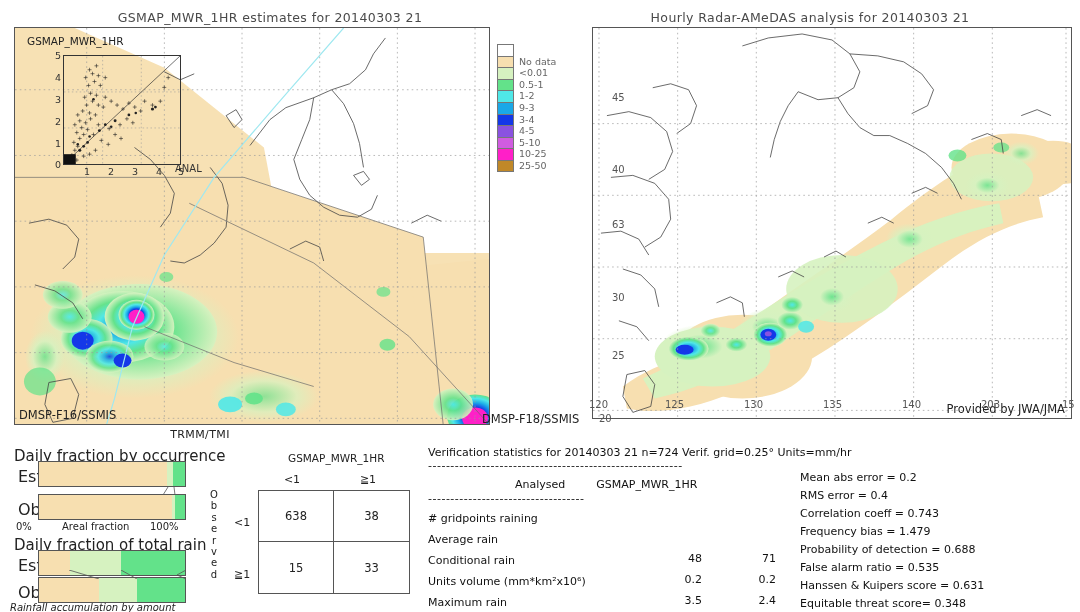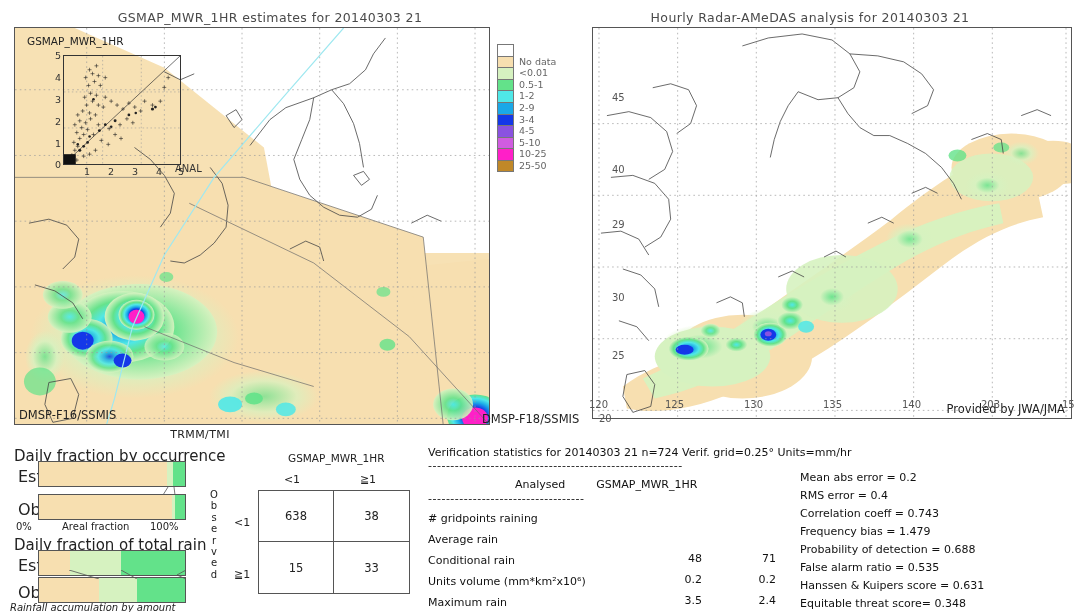--- a/index.html
+++ b/index.html
@@ -433,21 +433,21 @@
             <path d="M0,384 L480,384"></path>
         </g>
       </g>
     </svg>
 
     <div class="corner" style="right:6px; bottom:2px; font-size:11.5px;">Provided by JWA/JMA</div>
   </div>
 
   <div class="axlab" style="left:612px; top:92px;">45</div>
   <div class="axlab" style="left:612px; top:164px;">40</div>
-  <div class="axlab" style="left:612px; top:219px;">29</div>
+  <div class="axlab" style="left:612px; top:219px;">63</div>
   <div class="axlab" style="left:612px; top:292px;">30</div>
   <div class="axlab" style="left:612px; top:350px;">25</div>
   <div class="axlab" style="left:599px; top:413px;">20</div>
 
   <div class="axlab" style="left:589px; top:399px;">120</div>
   <div class="axlab" style="left:665px; top:399px;">125</div>
   <div class="axlab" style="left:744px; top:399px;">130</div>
   <div class="axlab" style="left:823px; top:399px;">135</div>
   <div class="axlab" style="left:902px; top:399px;">140</div>
   <div class="axlab" style="left:981px; top:399px;">203</div>
@@ -552,19 +552,19 @@
   <div class="rstat" style="left:800px; top:525px;">Frequency bias = 1.479</div>
   <div class="rstat" style="left:800px; top:543px;">Probability of detection = 0.688</div>
   <div class="rstat" style="left:800px; top:561px;">False alarm ratio = 0.535</div>
   <div class="rstat" style="left:800px; top:579px;">Hanssen &amp; Kuipers score = 0.631</div>
   <div class="rstat" style="left:800px; top:597px;">Equitable threat score= 0.348</div>
 
 <div class="cblab" style="top: 55.6px;">No data</div>
     <div class="cblab" style="top: 67.2px;">&lt;0.01</div>
     <div class="cblab" style="top: 78.8px;">0.5-1</div>
     <div class="cblab" style="top: 90.4px;">1-2</div>
-    <div class="cblab" style="top: 102px;">2-9</div>
+    <div class="cblab" style="top: 102px;">9-3</div>
     <div class="cblab" style="top: 113.6px;">3-4</div>
     <div class="cblab" style="top: 125.2px;">4-5</div>
     <div class="cblab" style="top: 136.8px;">5-10</div>
     <div class="cblab" style="top: 148.4px;">10-25</div>
     <div class="cblab" style="top: 160px;">25-50</div>
   </div>
 
 </body></html>

